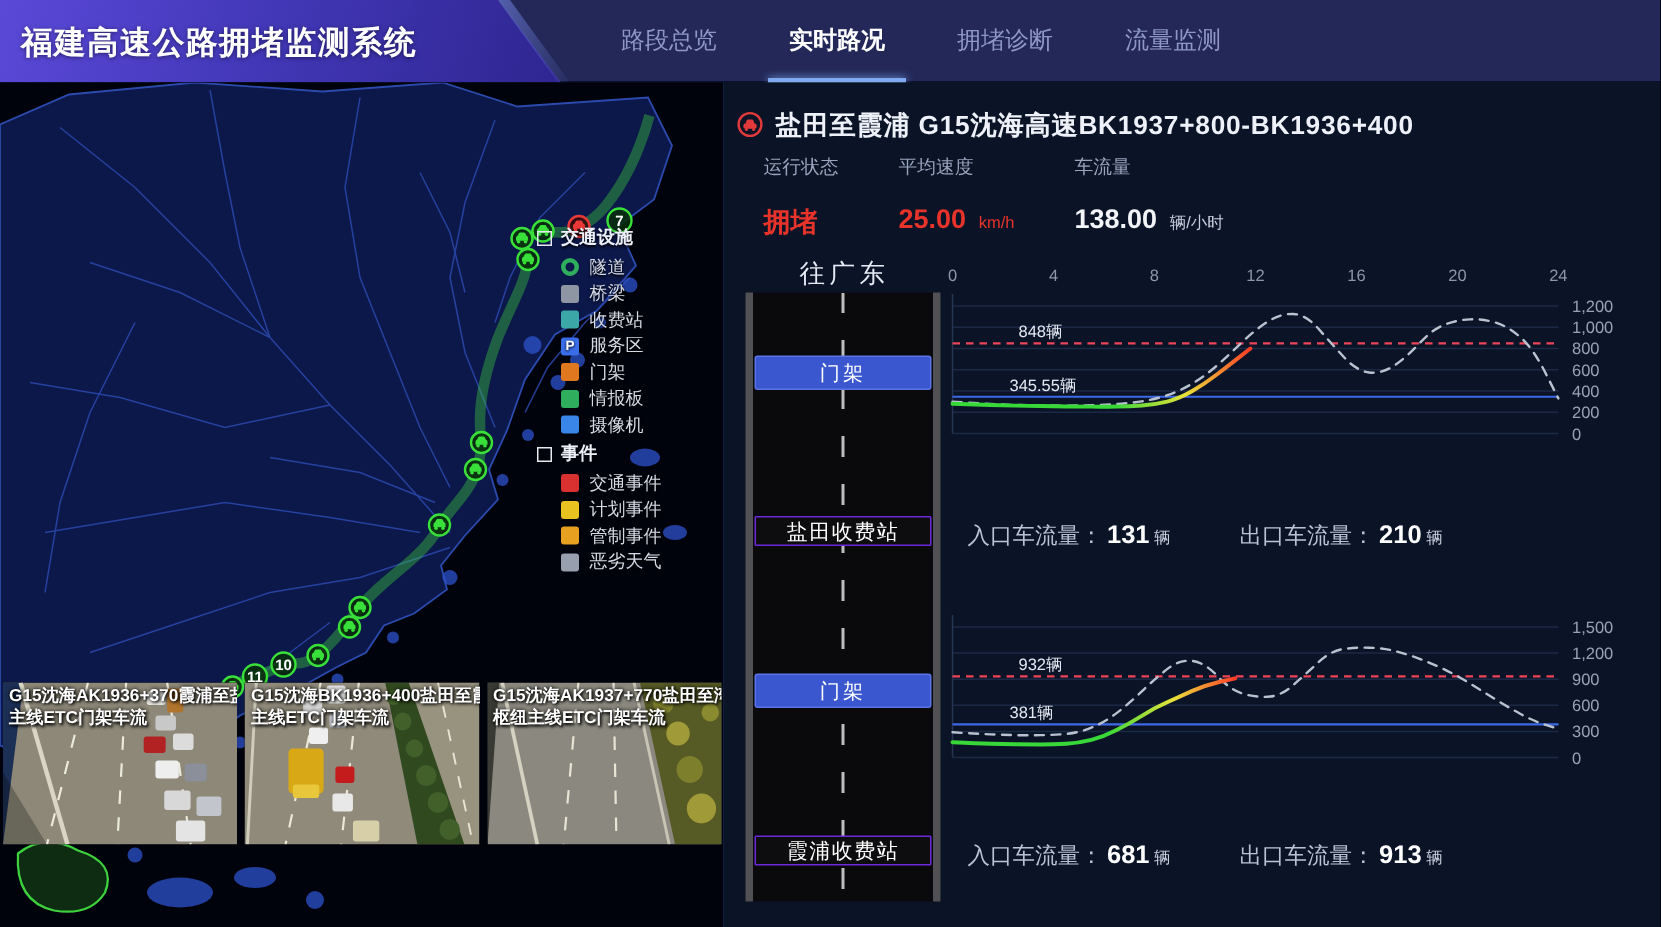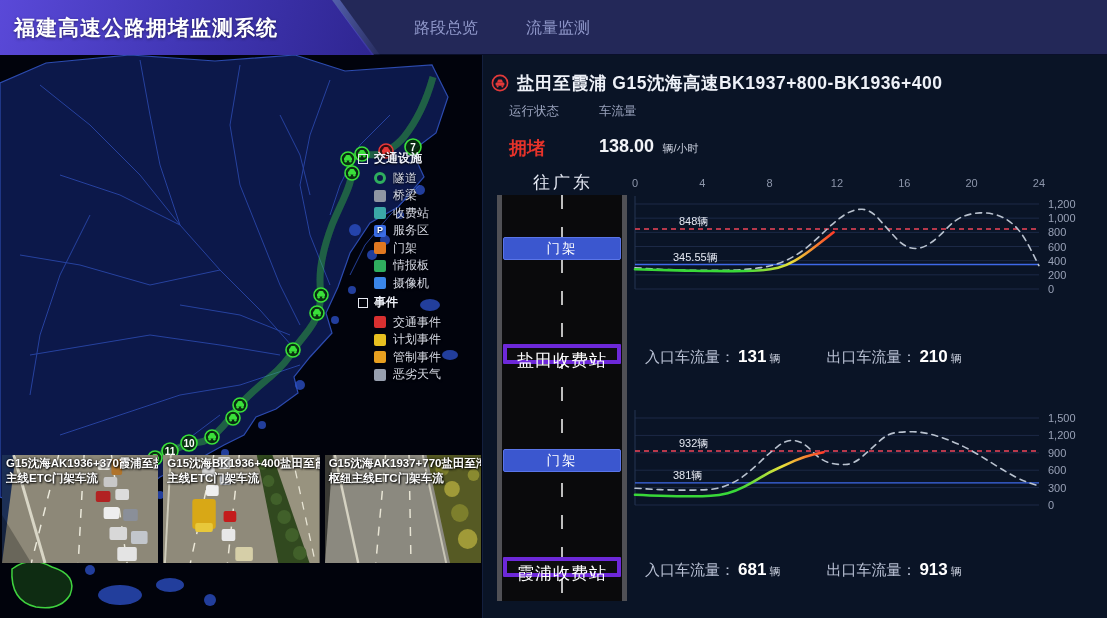--- a/index.html
+++ b/index.html
@@ -51,21 +51,21 @@
   .s-val{font-size:18px;font-weight:bold;color:#f2f4f8;}
   .s-unit{font-size:11px;color:#c9cfdd;margin-left:4px;}
   .red{color:#e8332a !important;}
 
   .direction{position:absolute;left:50px;top:116px;font-size:17px;color:#e6eaf5;letter-spacing:3px;}
   .road{position:absolute;left:14px;top:140px;width:130px;height:406px;background:#0a0a0c;border-left:5px solid #505055;border-right:5px solid #505055;}
   .road::before{content:"";position:absolute;left:50%;top:0;bottom:0;width:2px;margin-left:-1px;
     background:repeating-linear-gradient(180deg,rgba(235,235,235,.8) 0 14px,transparent 14px 32px);}
   .rnode{position:absolute;left:20px;width:118px;font-size:13.5px;color:#fff;cursor:pointer;letter-spacing:2px;}
   .gantry{height:23px;background:#3b57cf;border:1px solid #5a75e8;border-radius:2px;}
-  .toll{height:20px;background:#0d0d0f;border:4px solid #6d28d9;border-radius:1px;font-size:17px;letter-spacing:1px;}
+  .toll{height:20px;background:#0d0d0f;border:1px solid #6d28d9;border-radius:1px;font-size:14px;letter-spacing:1px;}
   .g1{top:182px;} .t1{top:289px;} .g2{top:394px;} .t2{top:502px;}
 
   .chart-legend{position:absolute;left:318px;top:106px;width:300px;display:flex;gap:9px;justify-content:flex-end;align-items:center;font-size:11px;color:#c8cfdd;}
   .cl-item{display:flex;align-items:center;gap:4px;white-space:nowrap;}
   .ln{display:inline-block;width:18px;height:0;}
   .ln.real{height:3px;background:linear-gradient(90deg,#39d839,#e8e23a,#ff3c28);}
   .ln.pred{border-top:2px dashed #b9c2cf;}
   .ln.avg{border-top:2px solid #3e68e8;}
   .ln.hist{border-top:2px dashed #ef4458;}
   .chart{position:absolute;}
@@ -83,20 +83,22 @@
 
 <div class="stage">
 
   <header>
     <div class="banner">
       <span class="app-title">福建高速公路拥堵监测系统</span>
     </div>
     <div class="banner-edge"></div>
     <nav class="tabs">
       <a class="tab">路段总览</a>
+      <a class="tab active">实时路况</a>
+      <a class="tab">拥堵诊断</a>
       <a class="tab">流量监测</a>
     </nav>
   </header>
 
   <div class="map">
     <svg class="geo" width="483" height="563" viewBox="0 0 483 563">
 
       <path d="M0,28 L46,8 L130,0 L215,6 L295,0 L345,16 L432,10 L448,42 L436,78 L412,96 L424,122 L398,152 L370,168 L350,198 L338,232 L326,258 L332,278 L310,302 L294,322 L298,338 L276,354 L256,362 L244,380 L224,390 L206,400 L194,410 L176,414 L160,422 L144,434 L122,442 L98,454 L68,448 L38,454 L0,442 Z" fill="#0d1a4e" stroke="#2f4fb8" stroke-width="1.2" opacity="0.95"></path>
 
       <g stroke="#2b49ae" stroke-width="1" fill="none" opacity="0.85">
@@ -376,20 +378,27 @@
         <circle cx="6.6" cy="12.4" r="1" fill="#e23a3a"></circle>
           <circle cx="11.4" cy="12.4" r="1" fill="#e23a3a"></circle>
       </svg>
       <h1>盐田至霞浦 G15沈海高速BK1937+800-BK1936+400</h1>
     </div>
 
     <div class="p-stats">
       <div class="stat">
         <div class="s-label">运行状态</div>
         <div class="s-vrow"><span class="s-val red">拥堵</span></div>
+      </div>
+      <div class="stat">
+        <div class="s-label">平均速度</div>
+        <div class="s-vrow">
+          <span class="s-val red">25.00</span>
+          <span class="s-unit red">km/h</span>
+        </div>
       </div>
       <div class="stat">
         <div class="s-label">车流量</div>
         <div class="s-vrow">
           <span class="s-val">138.00</span>
           <span class="s-unit">辆/小时</span>
         </div>
       </div>
     </div>
 

